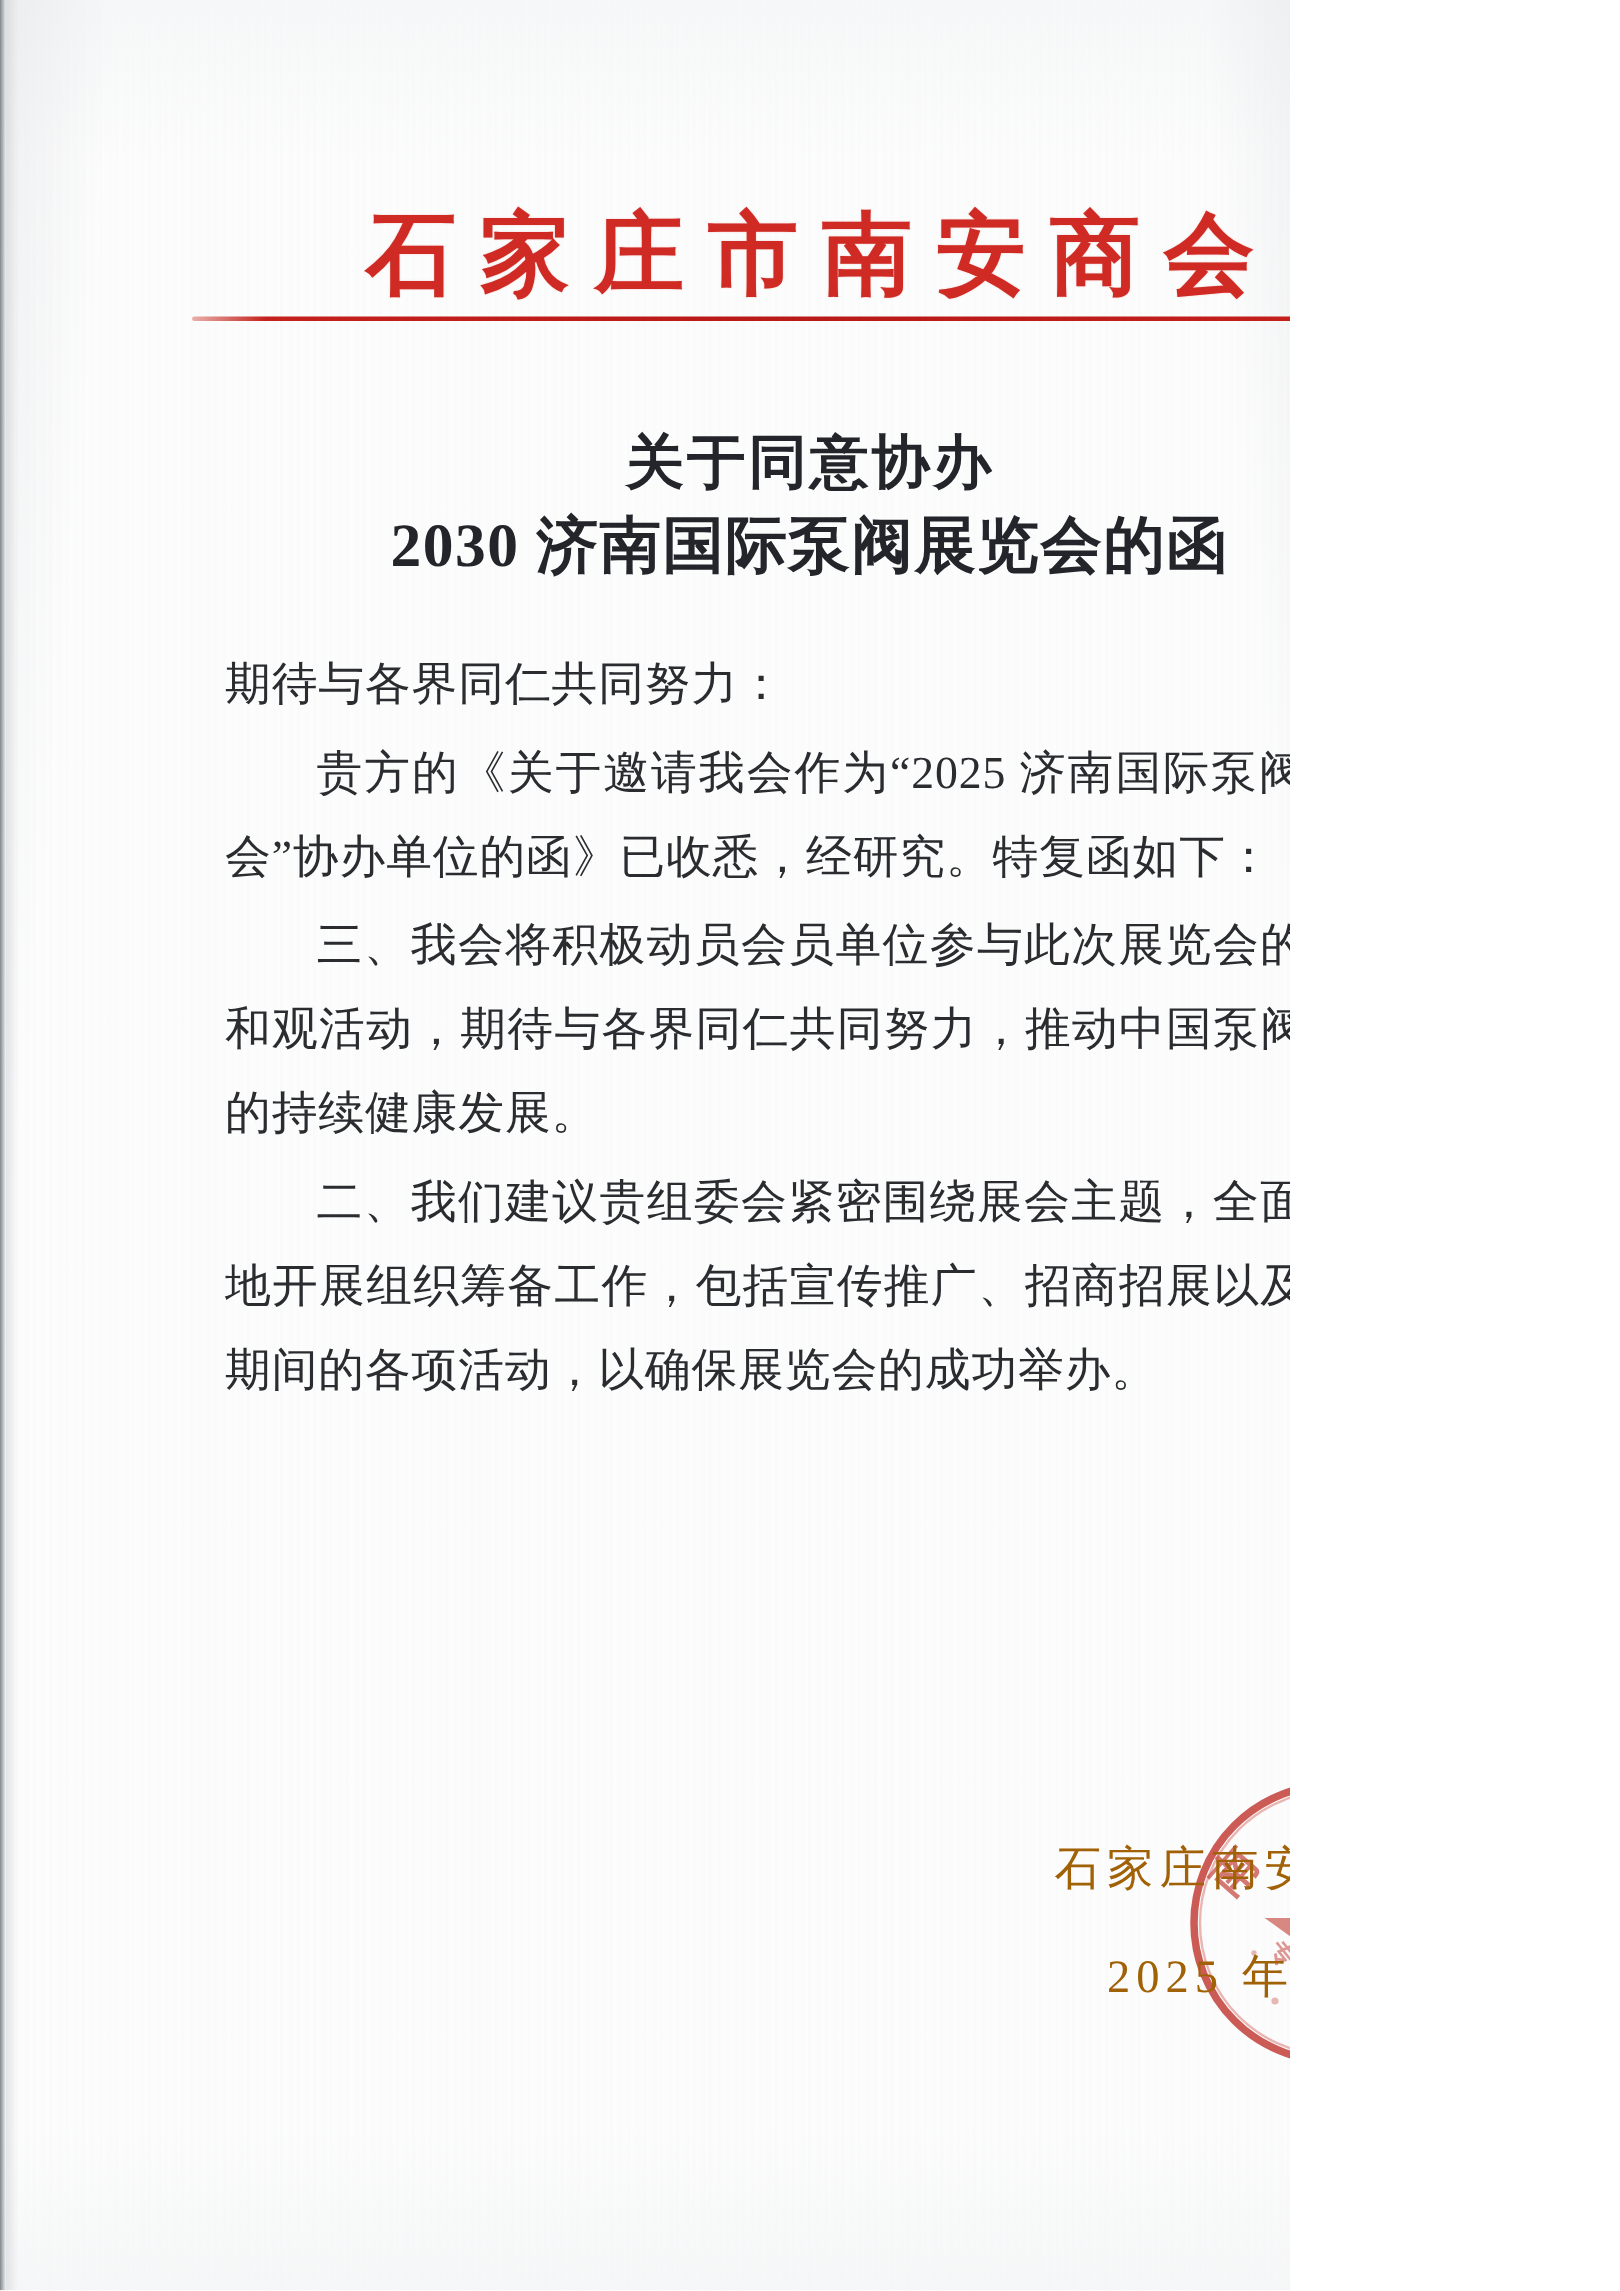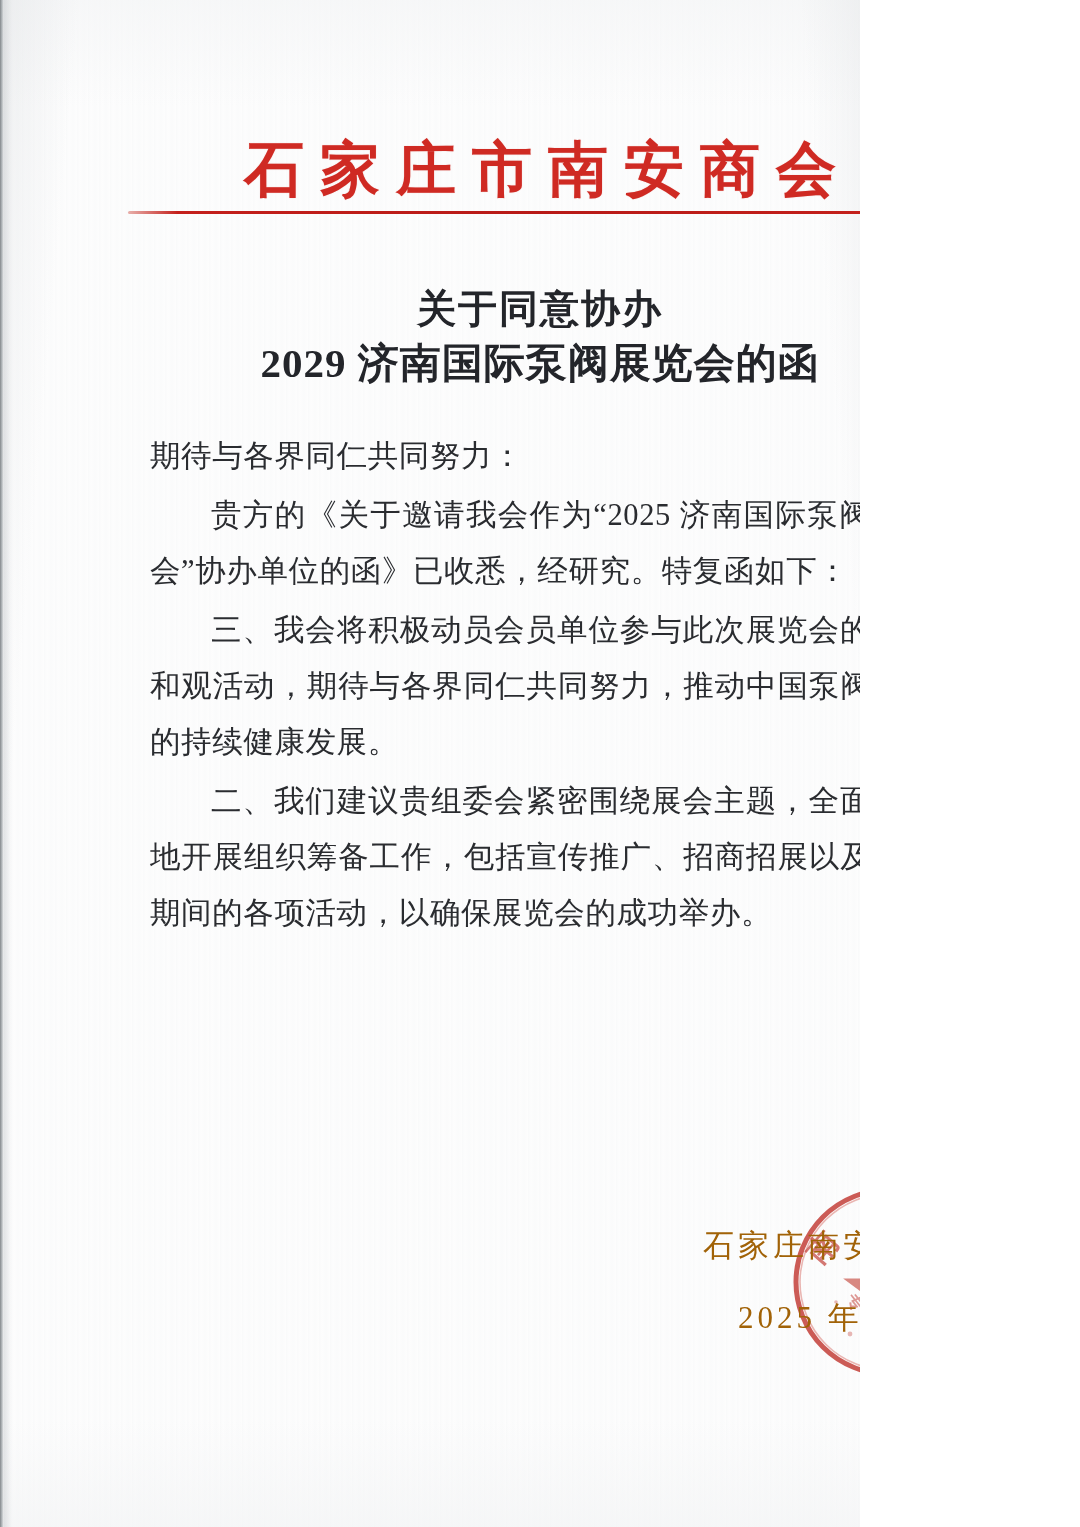--- a/index.html
+++ b/index.html
@@ -179,21 +179,21 @@
   <div class="scan-edge-left"></div>
   <div class="scan-edge-left-2"></div>
 
   <div class="letterhead">
     <div class="letterhead-title">石家庄市南安商会</div>
     <div class="letterhead-rule"></div>
   </div>
 
   <div class="doc-title">
     <div class="doc-title-line line1">关于同意协办</div>
-    <div class="doc-title-line line2">2029 济南国际泵阀展览会的函</div>
+    <div class="doc-title-line line2">2030 济南国际泵阀展览会的函</div>
   </div>
 
   <div class="body-block">
     <p class="salutation">期待与各界同仁共同努力：</p>
     <p class="indent">贵方的《关于邀请我会作为“2025 济南国际泵阀展览会”协办单位的函》已收悉，经研究。特复函如下：</p>
     <p class="indent">三、我会将积极动员会员单位参与此次展览会的参展和观活动，期待与各界同仁共同努力，推动中国泵阀产业的持续健康发展。</p>
     <p class="indent">二、我们建议贵组委会紧密围绕展会主题，全面细致地开展组织筹备工作，包括宣传推广、招商招展以及展会期间的各项活动，以确保展览会的成功举办。</p>
   </div>
 
   <div class="seal">

